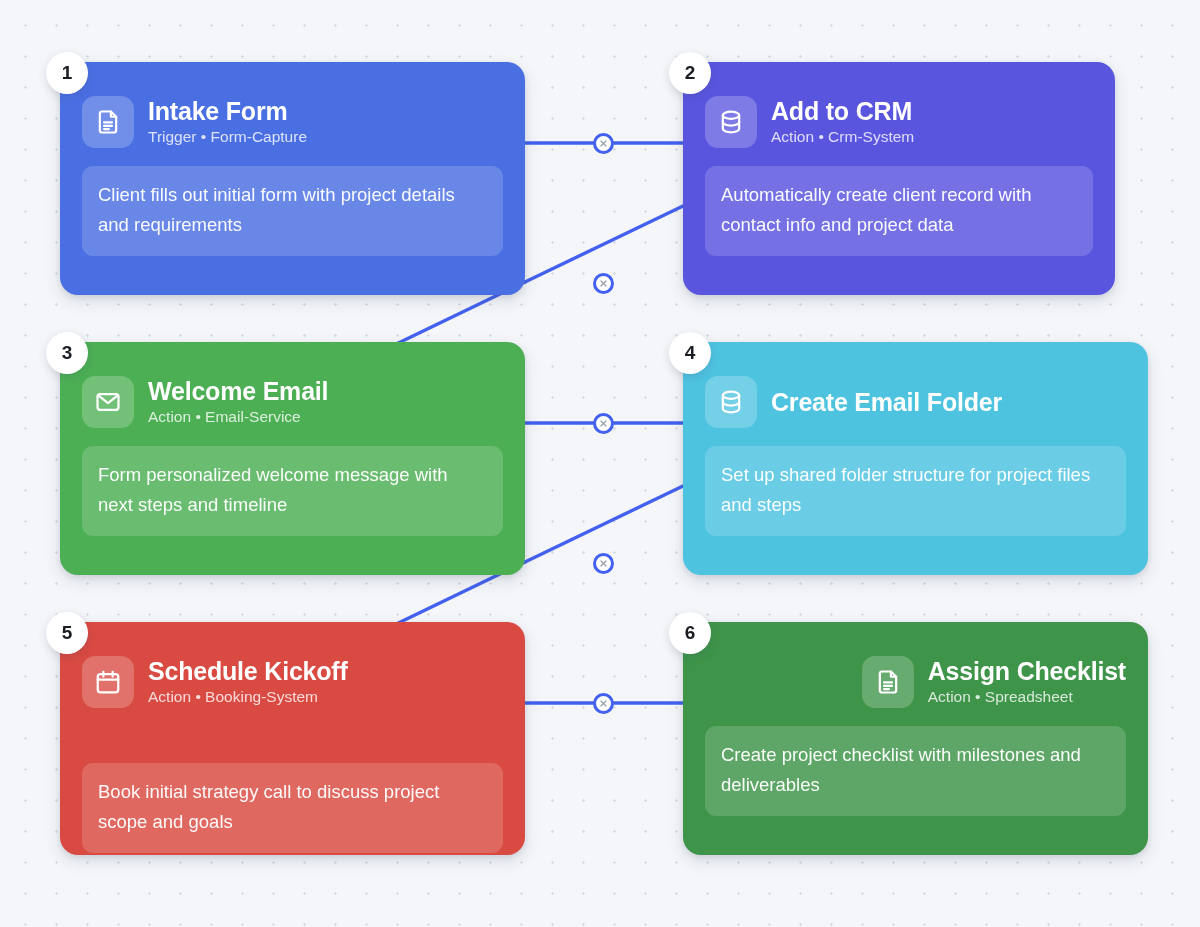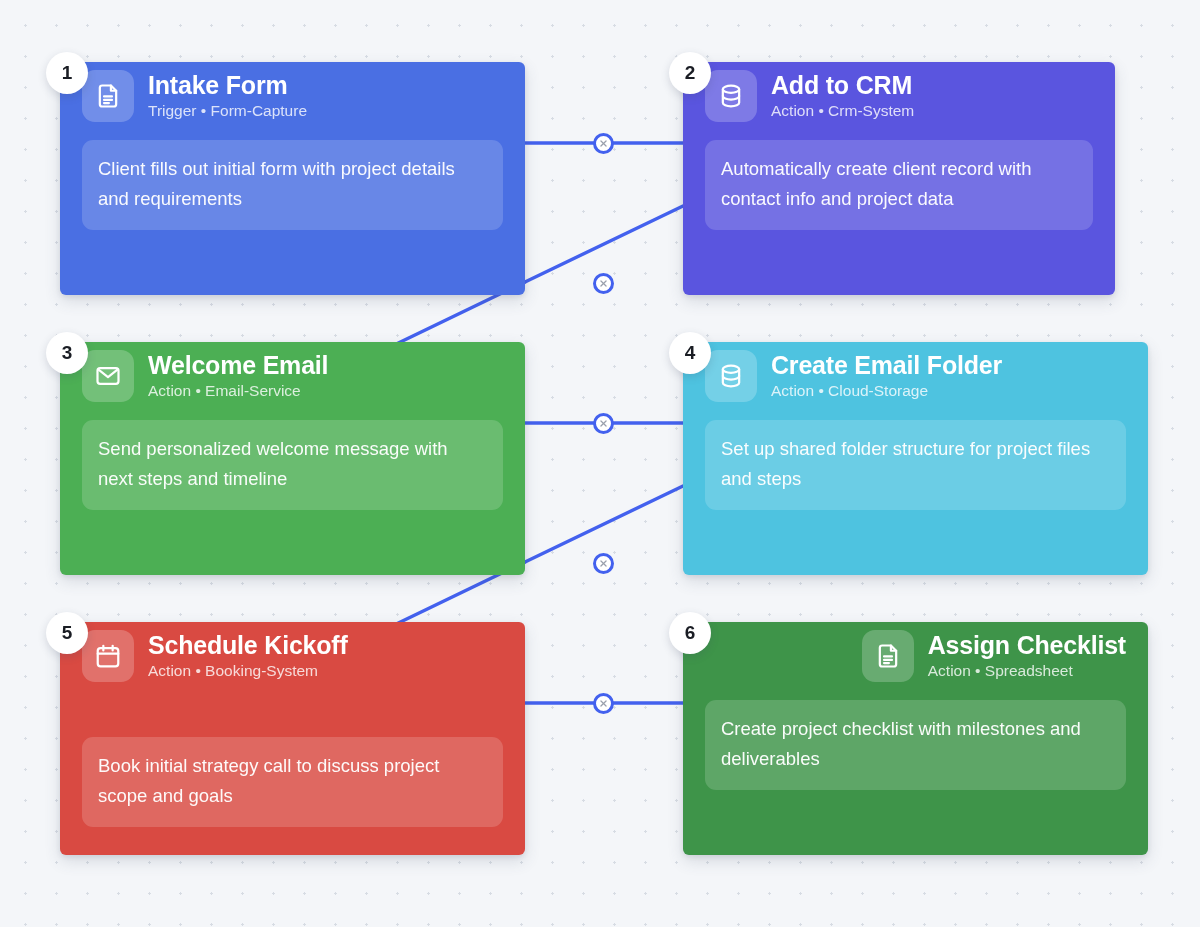--- a/index.html
+++ b/index.html
@@ -34,22 +34,22 @@
     width: 1200px;
     height: 927px;
     z-index: 1;
     pointer-events: none;
   }
 
   
   .node-card {
     position: absolute;
     z-index: 2;
-    border-radius: 6px;
-    padding: 8px 22px 22px 22px;
+    border-radius: 18px;
+    padding: 34px 22px 22px 22px;
     box-shadow: 0 6px 16px rgba(60,72,100,0.16), 0 2px 5px rgba(60,72,100,0.10);
     display: flex;
     flex-direction: column;
   }
 
   .node-head {
     display: flex;
     align-items: center;
     gap: 14px;
     margin-bottom: 18px;
@@ -182,35 +182,34 @@
           <svg width="28" height="28" viewBox="0 0 24 24" fill="none" stroke="#fff" stroke-width="1.9" stroke-linecap="round" stroke-linejoin="round">
             <rect x="3" y="5.2" width="18" height="13.6" rx="2.2"></rect>
             <path d="M3.9 6.6 12 12.9l8.1-6.3"></path>
           </svg>
         </div>
         <div class="node-head-text">
           <div class="node-title">Welcome Email</div>
           <div class="node-meta">Action • Email-Service</div>
         </div>
       </div>
-      <div class="node-desc">Send personalized welcome message with next steps and timeline</div>
+      <div class="node-desc">Form personalized welcome message with next steps and timeline</div>
     </div>
     <div class="step-badge" style="left: 46px; top: 332px;">3</div>
     <div class="node-card" style="left: 683px; top: 342px; width: 465px; height: 233px; background: rgb(78, 195, 224);">
       <div class="node-head">
         <div class="node-icon-box">
           <svg width="28" height="28" viewBox="0 0 24 24" fill="none" stroke="#fff" stroke-width="1.9" stroke-linecap="round" stroke-linejoin="round">
             <ellipse cx="12" cy="6.2" rx="7" ry="3.1"></ellipse>
             <path d="M5 6.2v11.6c0 1.7 3.1 3.1 7 3.1s7-1.4 7-3.1V6.2"></path>
             <path d="M5 12c0 1.7 3.1 3.1 7 3.1s7-1.4 7-3.1"></path>
           </svg>
         </div>
         <div class="node-head-text">
           <div class="node-title">Create Email Folder</div>
-          <div class="node-meta">Action • Cloud-Storage</div>
         </div>
       </div>
       <div class="node-desc">Set up shared folder structure for project files and steps</div>
     </div>
     <div class="step-badge" style="left: 669px; top: 332px;">4</div>
     <div class="node-card" style="left: 60px; top: 622px; width: 465px; height: 233px; background: rgb(217, 74, 66); gap: 37px;">
       <div class="node-head">
         <div class="node-icon-box">
           <svg width="28" height="28" viewBox="0 0 24 24" fill="none" stroke="#fff" stroke-width="1.9" stroke-linecap="round" stroke-linejoin="round">
             <rect x="3.2" y="5.2" width="17.6" height="15.6" rx="2.4"></rect>

